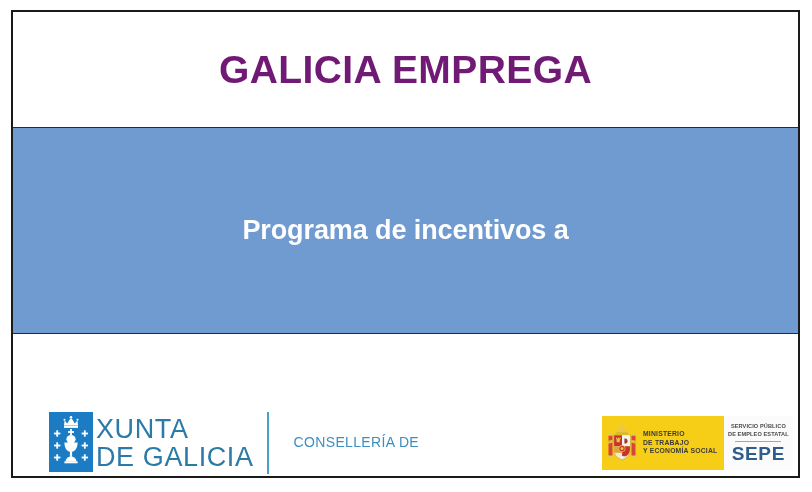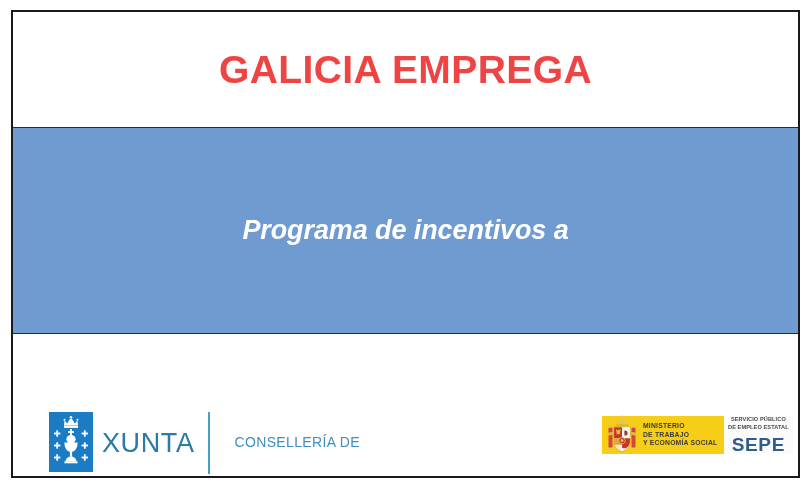--- a/index.html
+++ b/index.html
@@ -32,21 +32,21 @@
     left: 0;
     top: 0;
     width: 100%;
     height: 115px;
     display: flex;
     align-items: center;
     justify-content: center;
     background: #ffffff;
   }
   .title-text {
-    color: #ef4444;
+    color: #701a75;
     font-size: 39px;
     font-weight: bold;
     letter-spacing: 0.4px;
     white-space: nowrap;
     line-height: 1;
   }
 
   
   .blue-band {
     position: absolute;
@@ -54,21 +54,20 @@
     top: 115px;
     width: 100%;
     height: 207px;
     background: #6f9bd1;
     display: flex;
     align-items: center;
     justify-content: center;
     border-top: 1px solid #2a2a2a;
     border-bottom: 1px solid #2a2a2a;
     box-sizing: border-box;
-    font-style: italic;
   }
   .subtitle-text {
     color: #ffffff;
     font-size: 27px;
     font-weight: bold;
     text-align: center;
     line-height: 1.32;
     letter-spacing: -0.1px;
     padding: 0 20px;
   }
@@ -97,21 +96,21 @@
   .xunta-emblem {
     width: 44px;
     height: 60px;
     background: #1b7cc4;
     position: relative;
     flex: 0 0 auto;
   }
   .xunta-emblem svg { display: block; width: 44px; height: 60px; }
 
   .xunta-words {
-    margin-left: 9px;
+    margin-left: 3px;
     display: flex;
     flex-direction: column;
     justify-content: center;
     color: #2b7aa8;
     line-height: 1.04;
   }
   .xunta-words .w1,
   .xunta-words .w2 {
     font-size: 27px;
     font-weight: normal;
@@ -139,21 +138,21 @@
     white-space: nowrap;
     margin-left: 14px;
   }
 
   
   .sepe-lockup {
     position: absolute;
     left: 589px;
     top: 82px;
     width: 184px;
-    height: 38px;
+    height: 54px;
     display: flex;
     background: #ffffff;
   }
   .sepe-yellow {
     background: #f7ce17;
     flex: 0 0 122px;
     display: flex;
     align-items: center;
     padding-left: 5px;
     box-sizing: border-box;
@@ -273,20 +272,21 @@
             <g transform="translate(22,20.0)">
               <rect x="-0.9" y="-3.0" width="1.8" height="6.0"></rect>
               <rect x="-3.0" y="-0.9" width="6.0" height="1.8"></rect>
             </g>
           </g>
         </svg>
       </div>
 
       <div class="xunta-words">
         <span class="w1">XUNTA</span>
+        <span class="w2">DE GALICIA</span>
       </div>
 
       <div class="lockup-rule"></div>
 
       <div class="consel">
         <span>CONSELLERÍA DE</span>
       </div>
     </div>
 
     <div class="sepe-lockup">

